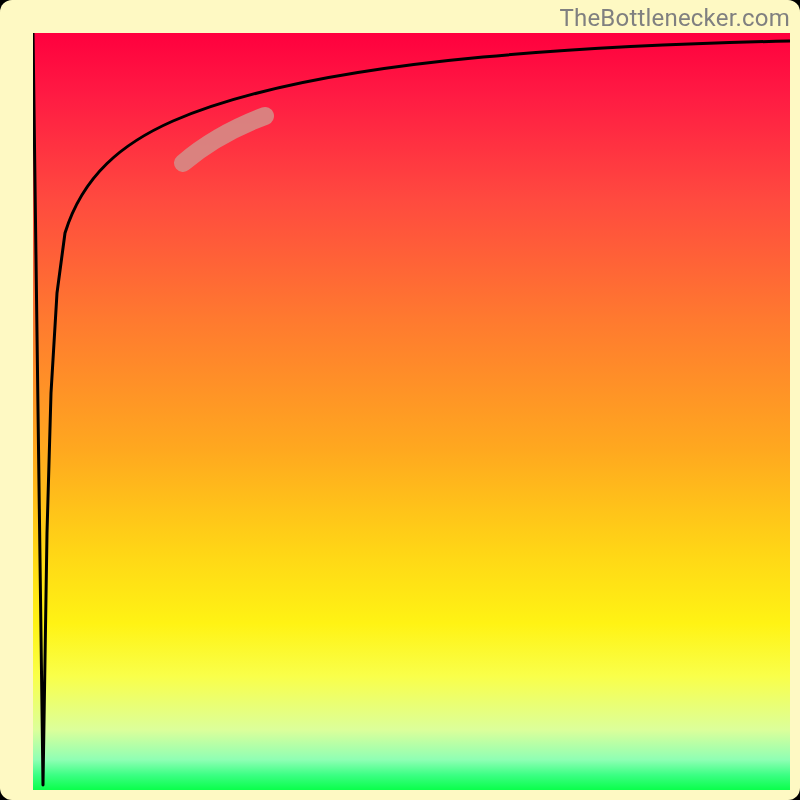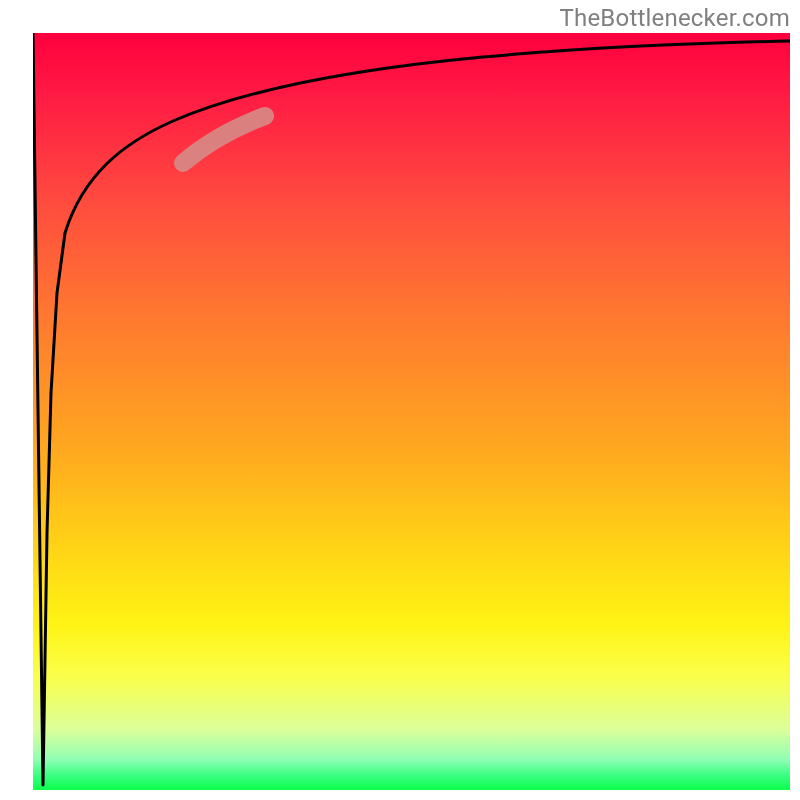--- a/index.html
+++ b/index.html
@@ -8,21 +8,22 @@
     width: 800px;
     height: 800px;
     background: #000;
     overflow: hidden;
     font-family: -apple-system, "Segoe UI", Roboto, Helvetica, Arial, sans-serif;
   }
   .frame {
     position: relative;
     width: 800px;
     height: 800px;
-    background: #ffffff;
+    background: #fef9c3;
+    border-radius: 12px;
   }
   .attribution {
     position: absolute;
     top: 4px;
     right: 10px;
     font-size: 24px;
     color: #808080;
     letter-spacing: 0.2px;
     font-weight: 400;
     z-index: 30;

